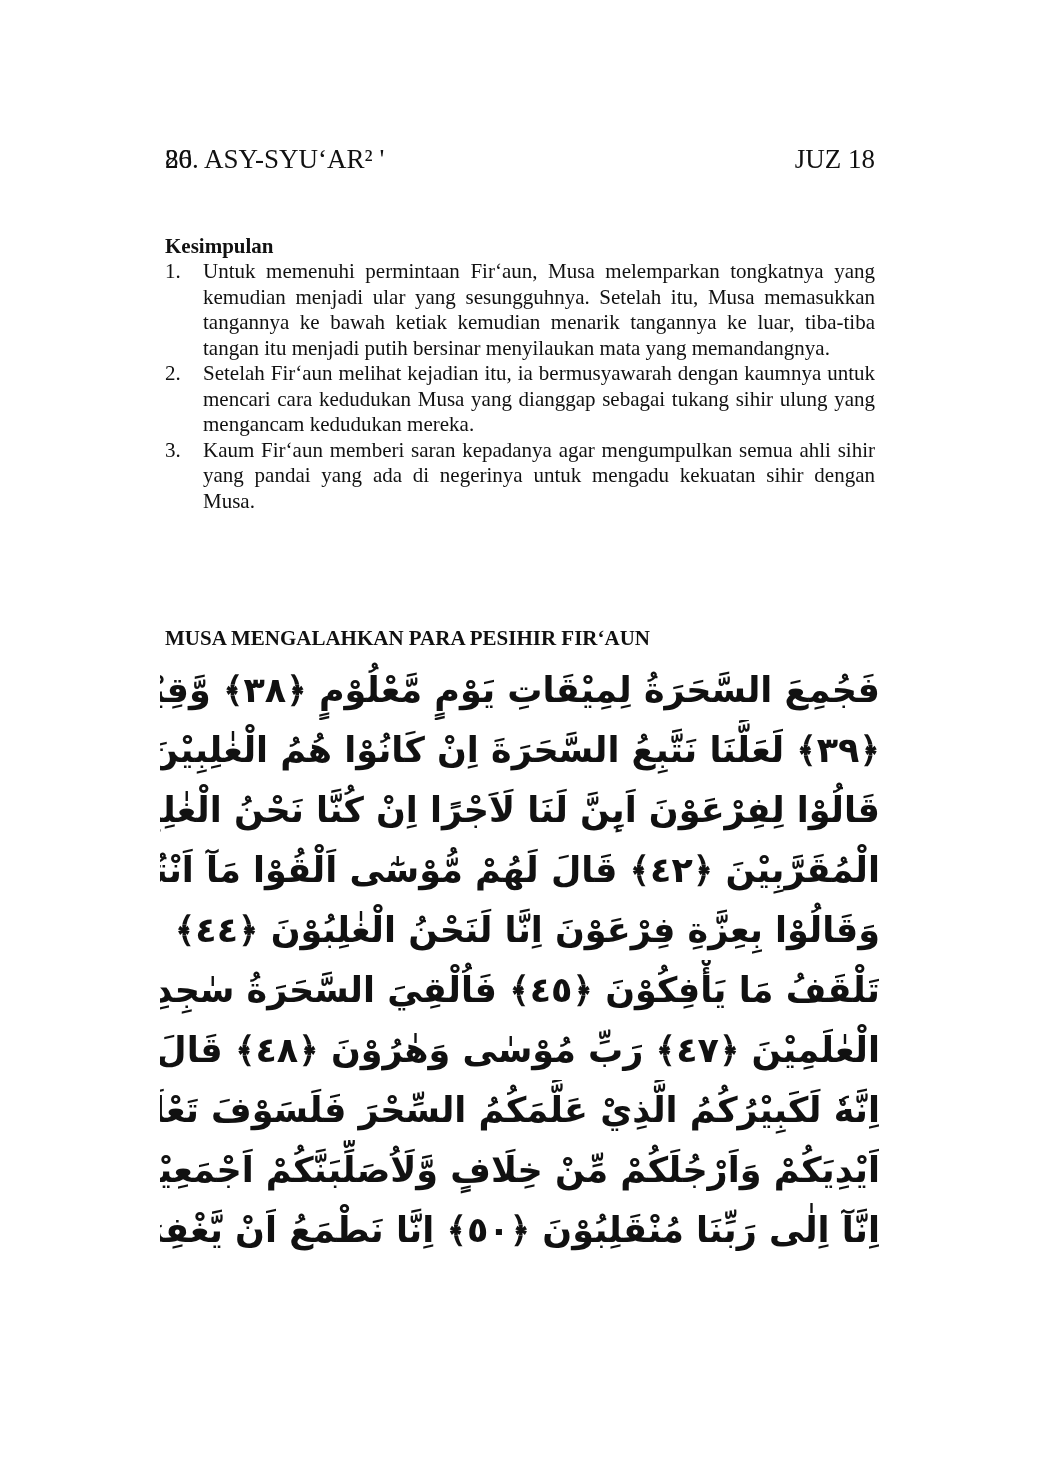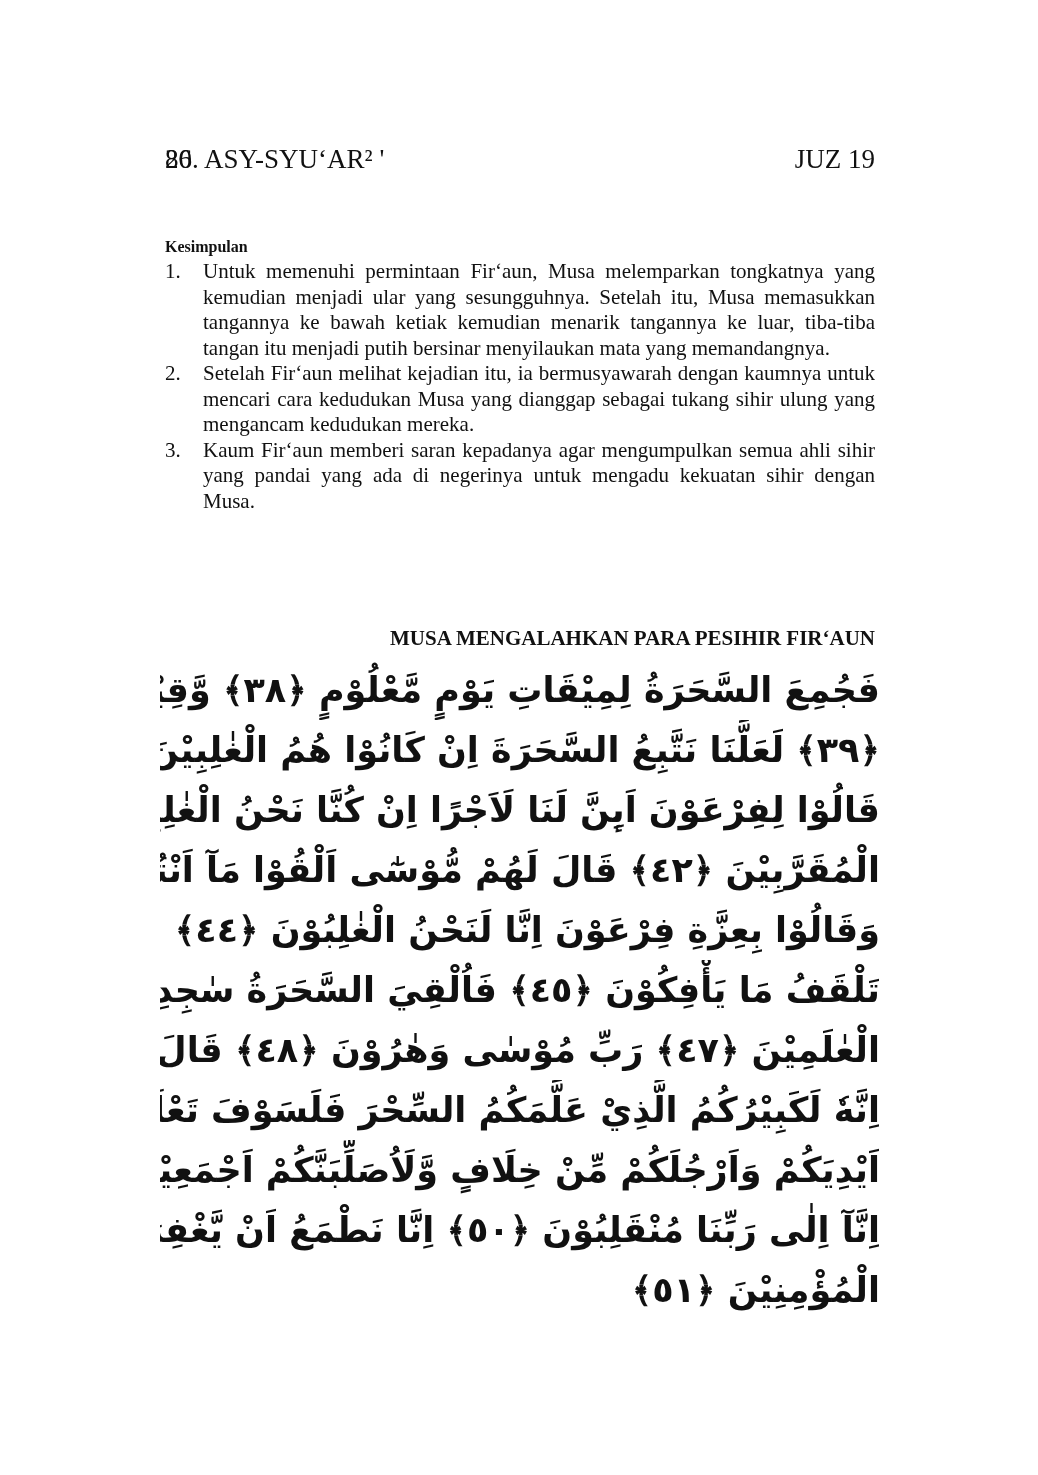--- a/index.html
+++ b/index.html
@@ -29,21 +29,21 @@
     .page-header .juz-label { position: absolute; right: 0; top: 0; }
 
     .summary {
       position: absolute;
       top: 234px;
       left: 165px;
       width: 710px;
     }
     .summary-heading {
       font-weight: bold;
-      font-size: 16px;
+      font-size: 21px;
       line-height: 25px;
       margin: 0;
     }
     .summary-list {
       list-style: none;
       margin: 0;
       padding: 0;
     }
     .summary-item {
       position: relative;
@@ -57,21 +57,21 @@
       position: absolute;
       left: 0;
       top: 0;
     }
 
     .section-title {
       position: absolute;
       top: 610px;
       left: 165px;
       width: 710px;
-      text-align: right;
+      text-align: left;
       font-weight: bold;
       font-size: 21px;
       line-height: 28px;
     }
 
     .arabic-block {
       position: absolute;
       top: 660px;
       left: 160px;
       width: 720px;
@@ -92,21 +92,21 @@
     .arabic-line.last {
       text-align-last: right;
     }
   </style>
 </head>
 <body>
 
 <header class="page-header">
   <span class="page-number">80</span>
   <span class="surah-title">26. ASY-SYU‘AR² '</span>
-  <span class="juz-label">JUZ 19</span>
+  <span class="juz-label">JUZ 18</span>
 </header>
 
 <section class="summary">
   <h2 class="summary-heading">Kesimpulan</h2>
   <ol class="summary-list">
     <li class="summary-item">
       <span class="item-number">1.</span>
       <span class="item-text">Untuk memenuhi permintaan Fir‘aun, Musa melemparkan tongkatnya yang kemudian menjadi ular yang sesungguhnya. Setelah itu, Musa memasukkan tangannya ke bawah ketiak kemudian menarik tangannya ke luar, tiba-tiba tangan itu menjadi putih bersinar menyilaukan mata yang memandangnya.</span>
     </li>
     <li class="summary-item">
@@ -126,14 +126,13 @@
   <div class="arabic-line">فَجُمِعَ السَّحَرَةُ لِمِيْقَاتِ يَوْمٍ مَّعْلُوْمٍ ﴿٣٨﴾ وَّقِيْلَ لِلنَّاسِ هَلْ اَنْتُمْ مُّجْتَمِعُوْنَ</div>
   <div class="arabic-line">﴿٣٩﴾ لَعَلَّنَا نَتَّبِعُ السَّحَرَةَ اِنْ كَانُوْا هُمُ الْغٰلِبِيْنَ ﴿٤٠﴾ فَلَمَّا جَاۤءَ السَّحَرَةُ</div>
   <div class="arabic-line">قَالُوْا لِفِرْعَوْنَ اَىِٕنَّ لَنَا لَاَجْرًا اِنْ كُنَّا نَحْنُ الْغٰلِبِيْنَ ﴿٤١﴾ قَالَ نَعَمْ وَاِنَّكُمْ اِذًا لَّمِنَ</div>
   <div class="arabic-line">الْمُقَرَّبِيْنَ ﴿٤٢﴾ قَالَ لَهُمْ مُّوْسٰٓى اَلْقُوْا مَآ اَنْتُمْ مُّلْقُوْنَ ﴿٤٣﴾ فَاَلْقَوْا حِبَالَهُمْ وَعِصِيَّهُمْ</div>
   <div class="arabic-line">وَقَالُوْا بِعِزَّةِ فِرْعَوْنَ اِنَّا لَنَحْنُ الْغٰلِبُوْنَ ﴿٤٤﴾ فَاَلْقٰى مُوْسٰى عَصَاهُ فَاِذَا هِيَ</div>
   <div class="arabic-line">تَلْقَفُ مَا يَأْفِكُوْنَ ﴿٤٥﴾ فَاُلْقِيَ السَّحَرَةُ سٰجِدِيْنَ ﴿٤٦﴾ قَالُوْٓا اٰمَنَّا بِرَبِّ</div>
   <div class="arabic-line">الْعٰلَمِيْنَ ﴿٤٧﴾ رَبِّ مُوْسٰى وَهٰرُوْنَ ﴿٤٨﴾ قَالَ اٰمَنْتُمْ لَهٗ قَبْلَ اَنْ اٰذَنَ لَكُمْ</div>
   <div class="arabic-line">اِنَّهٗ لَكَبِيْرُكُمُ الَّذِيْ عَلَّمَكُمُ السِّحْرَ فَلَسَوْفَ تَعْلَمُوْنَ ەۗ لَاُقَطِّعَنَّ</div>
   <div class="arabic-line">اَيْدِيَكُمْ وَاَرْجُلَكُمْ مِّنْ خِلَافٍ وَّلَاُصَلِّبَنَّكُمْ اَجْمَعِيْنَ ﴿٤٩﴾ قَالُوْا لَا ضَيْرَ</div>
   <div class="arabic-line">اِنَّآ اِلٰى رَبِّنَا مُنْقَلِبُوْنَ ﴿٥٠﴾ اِنَّا نَطْمَعُ اَنْ يَّغْفِرَ لَنَا رَبُّنَا خَطٰيٰنَآ اَنْ كُنَّآ اَوَّلَ</div>
-  <div class="arabic-line last">الْمُؤْمِنِيْنَ ﴿٥١﴾</div>
 </section>
 
 </body></html>

